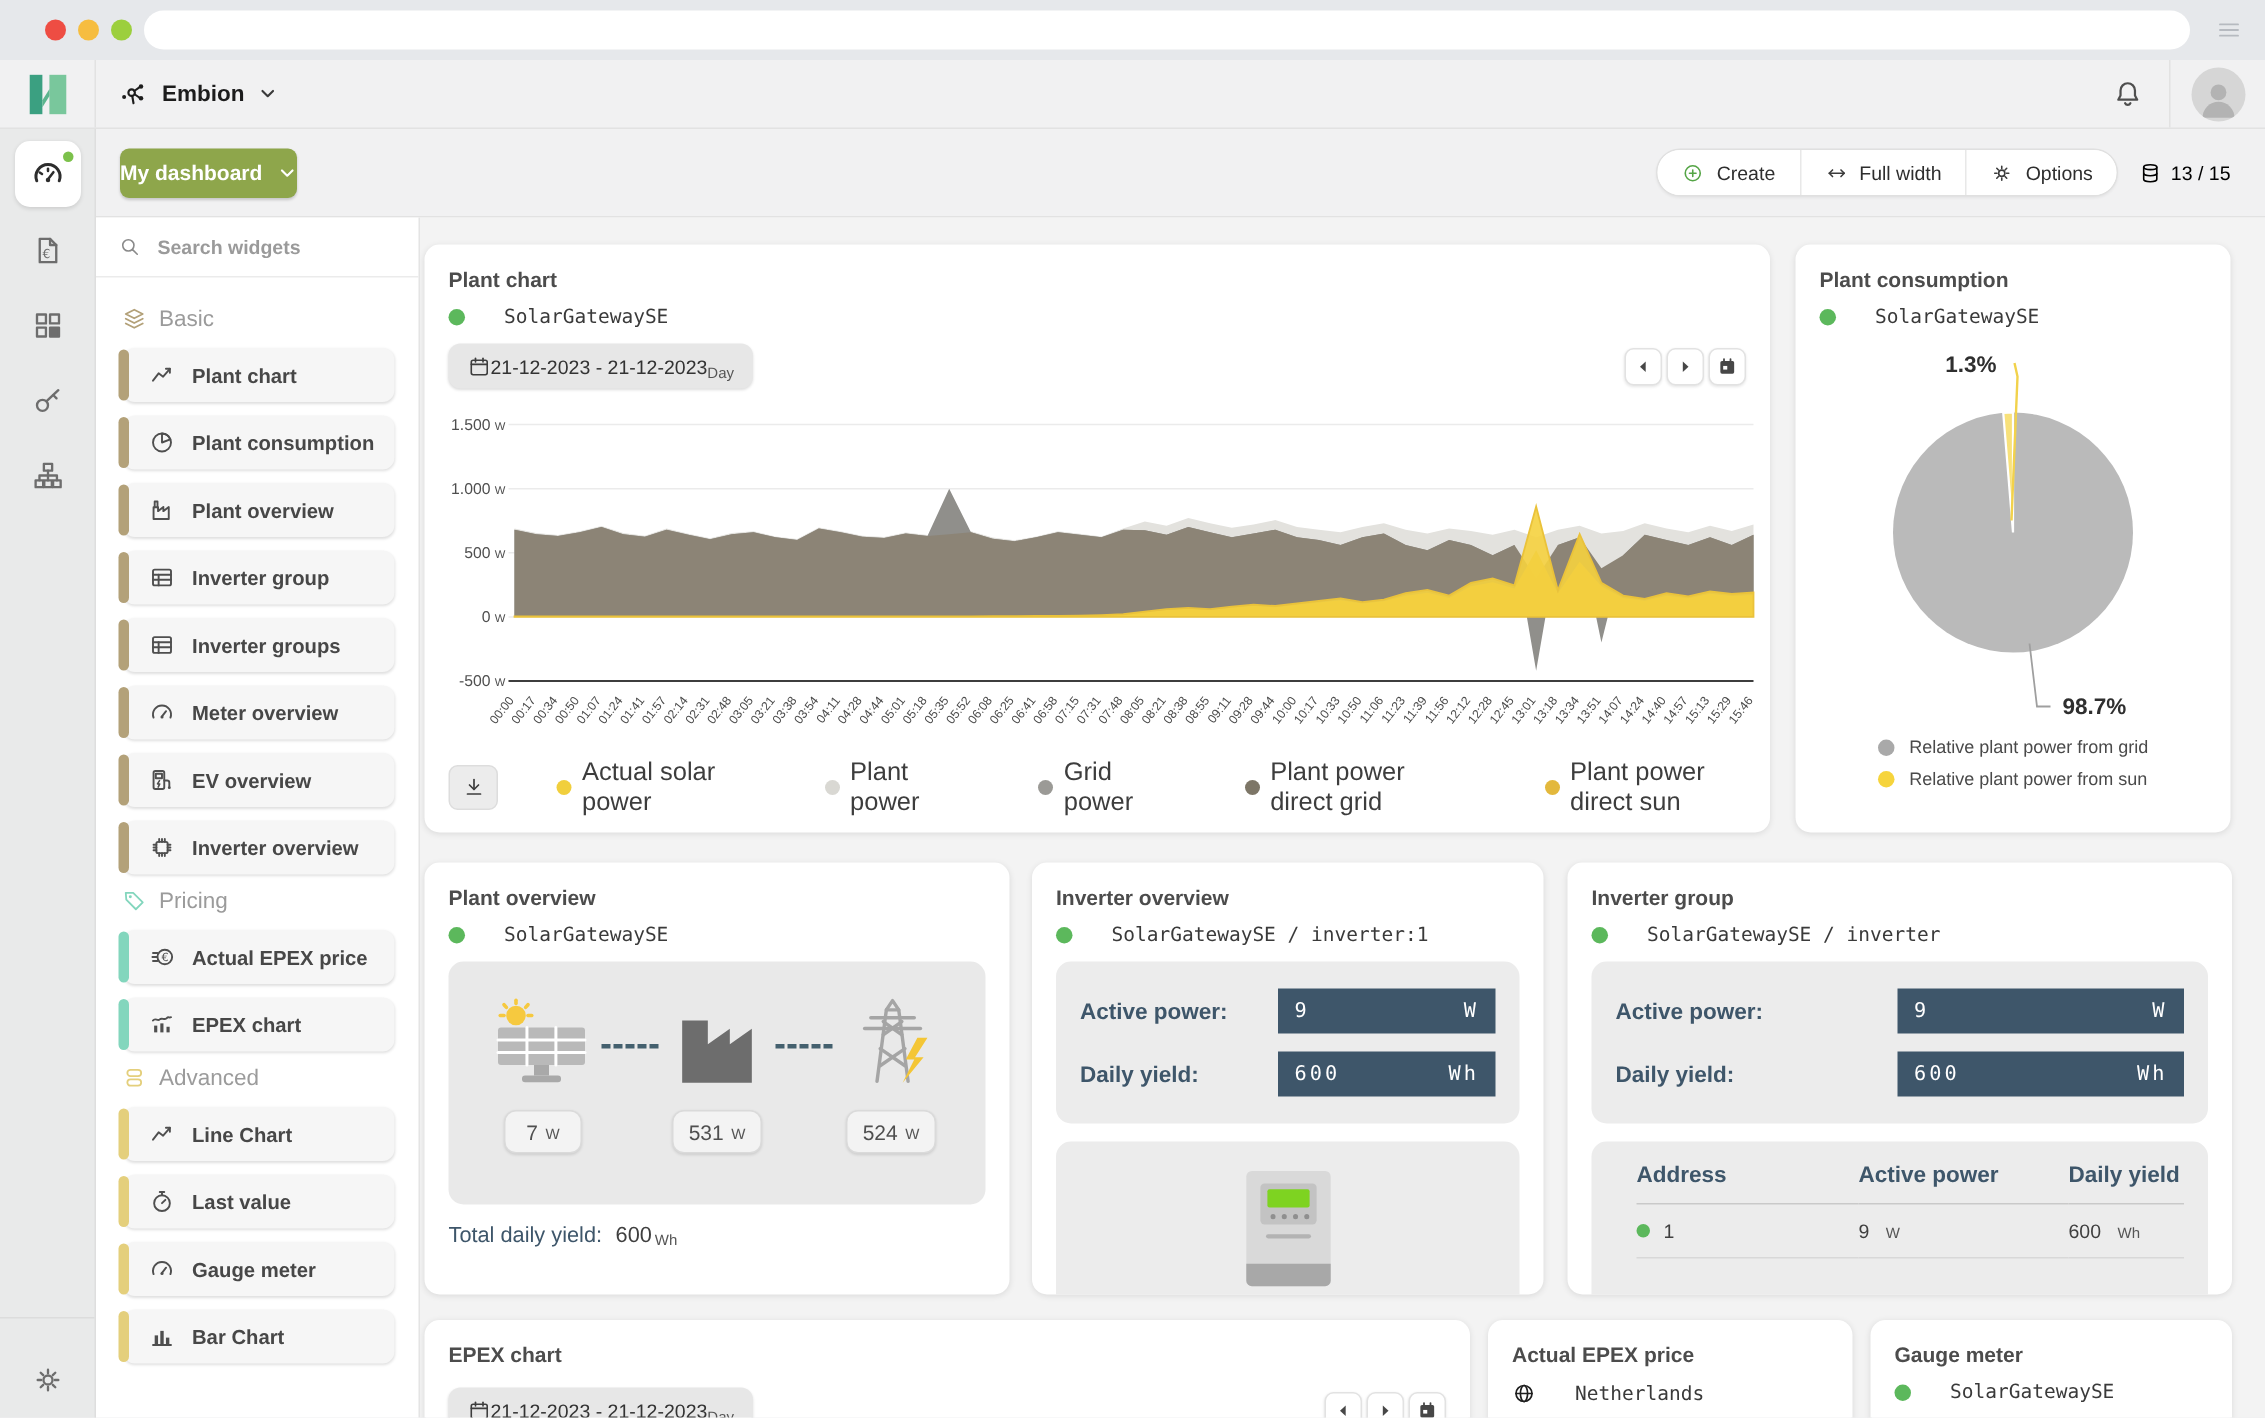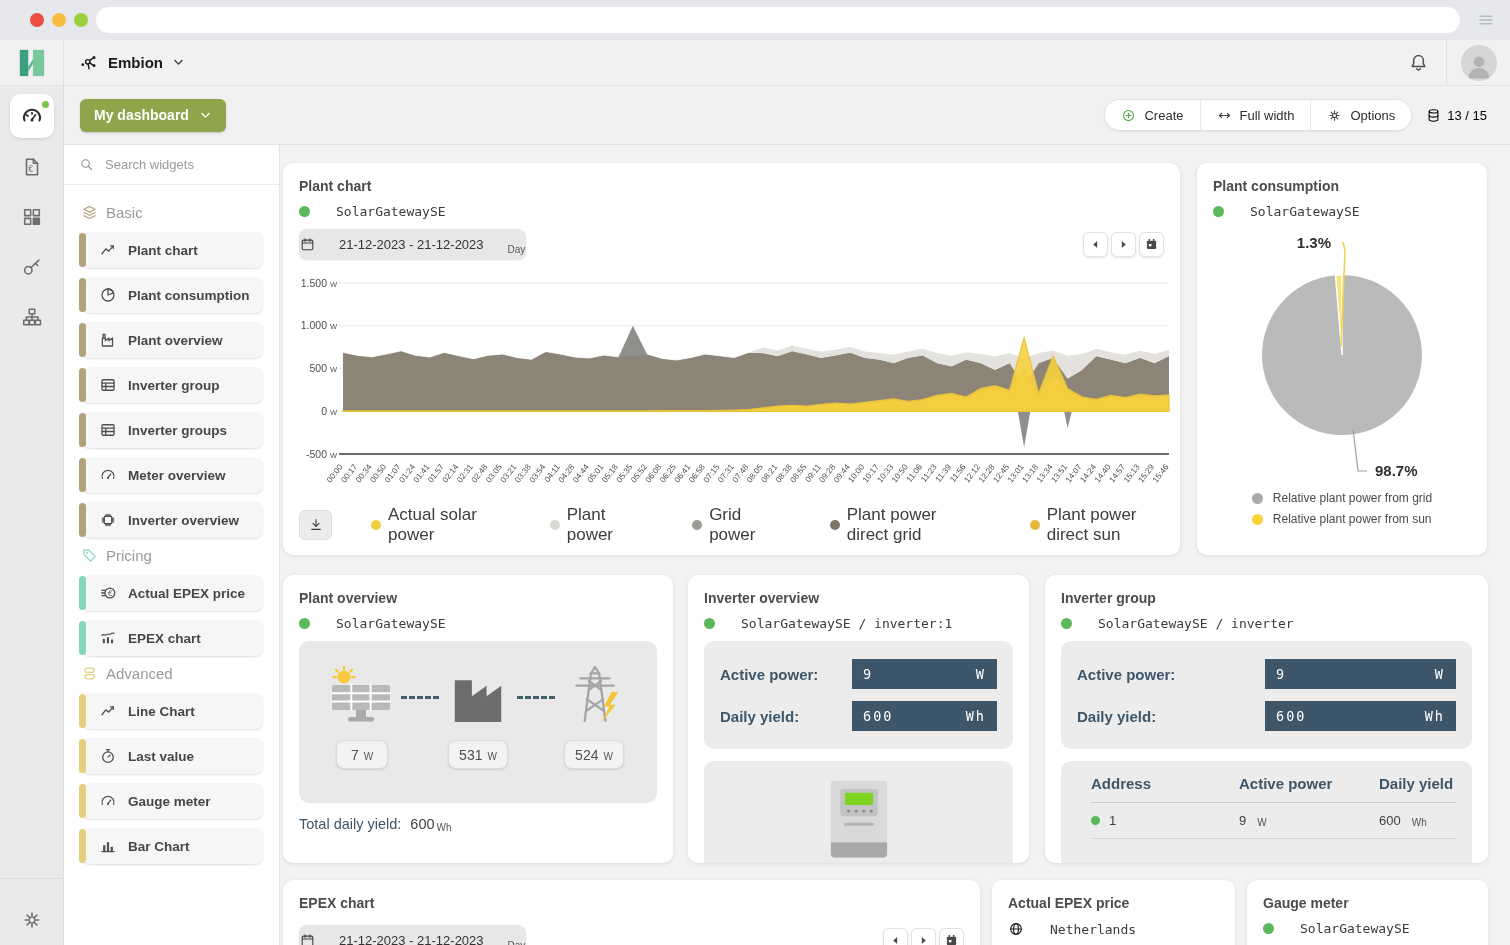--- a/index.html
+++ b/index.html
@@ -38,36 +38,36 @@
   .rail-active{width:44px;height:44px;margin:8px auto 4px;background:#fff;border-radius:10px;display:flex;align-items:center;justify-content:center;position:relative;color:#2d2d2d;box-shadow:0 1px 3px rgba(0,0,0,.12);}
   .rail-active .ic{width:24px;height:24px;}
   .rail-dot{position:absolute;top:7px;right:5px;width:7px;height:7px;border-radius:50%;background:#7cc14b;}
   .rail-divider{position:absolute;left:0;right:0;bottom:66px;border-top:1px solid #dcdcdc;}
   .rail-gear{position:absolute;bottom:14px;left:0;width:64px;display:flex;justify-content:center;color:#6d6d6d;}
   .rail-gear .ic{width:22px;height:22px;}
 
   .main{flex:1;display:flex;flex-direction:column;min-width:0;}
   
   .toolbar{height:59px;background:#f1f1f2;border-bottom:1px solid #e2e2e2;display:flex;align-items:center;padding:0 23px 0 16px;flex:none;}
-  .db-btn{height:33px;background:#8ea64b;color:#fff;border-radius:6px;font-weight:700;font-size:14px;display:flex;align-items:center;gap:10px;padding:0 14px;box-shadow:0 1px 2px rgba(0,0,0,.18);}
+  .db-btn{height:33px;background:#8ea64b;color:#fff;border-radius:6px;font-weight:700;font-size:14px;display:flex;align-items:center;gap:10px;padding:0 0;box-shadow:0 1px 2px rgba(0,0,0,.18);}
   .db-btn .ic{width:13px;height:13px;color:#fff;}
   .btn-group{margin-left:auto;display:flex;background:#fff;border:1px solid #e0e0e0;border-radius:17px;height:32px;align-items:stretch;box-shadow:0 1px 2px rgba(0,0,0,.06);overflow:hidden;}
   .tb-btn{display:flex;align-items:center;gap:8px;padding:0 16px;font-size:13px;color:#2e2e2e;border-left:1px solid #e8e8e8;background:#fff;}
   .tb-btn:first-child{border-left:none;}
   .tb-btn .ic{width:15px;height:15px;color:#3c3c3c;}
   .tb-btn .ic.green{color:#55a546;}
   .count{display:flex;align-items:center;gap:6px;color:#000000;font-size:13px;margin-left:14px;}
   .count .ic{width:15px;height:15px;}
 
   .content{flex:1;display:flex;min-height:0;}
   
   .sidebar{width:216px;background:#fff;border-right:1px solid #e4e4e4;flex:none;display:flex;flex-direction:column;}
   .search-row{height:40px;border-bottom:1px solid #ebebeb;display:flex;align-items:center;gap:9px;padding:0 15px;flex:none;}
   .search-row .ic{width:15px;height:15px;color:#8a8a8a;flex:none;}
-  .search-row input{border:none;outline:none;background:transparent;font-size:13px;color:#4c1d95;width:100%;font-family:inherit;}
+  .search-row input{border:none;outline:none;background:transparent;font-size:13px;color:#4c1d95;width:100%;font-family:inherit;font-weight:bold;}
   .search-row input::placeholder{color:#9a9a9a;}
   .sections{padding:10px 16px 0 16px;overflow:hidden;}
   .sb-head{display:flex;align-items:center;gap:8px;color:#9b9b9b;font-size:15px;margin:9px 0 11px 1px;}
   .sb-head .ic{width:17px;height:17px;}
   .sb-item{position:relative;height:36px;background:#f6f6f6;border-radius:8px;margin:0 0 9px 2px;display:flex;align-items:center;gap:11px;padding-left:17px;box-shadow:0 1px 2px rgba(0,0,0,.13);}
   .sb-accent{position:absolute;left:-3px;top:1px;bottom:1px;width:7px;border-radius:7px;}
   .sb-ic{width:18px;height:18px;color:#4f4f4f;flex:none;}
   .sb-label{font-size:13.5px;font-weight:700;color:#474747;}
 
   
@@ -82,21 +82,21 @@
   #card-plant-chart{left:3px;top:18px;width:897px;height:392px;}
   #card-plant-consumption{left:917px;top:18px;width:290px;height:392px;}
   #card-plant-overview{left:3px;top:430px;width:390px;height:288px;}
   #card-inverter-overview{left:408px;top:430px;width:341px;height:288px;}
   #card-inverter-group{left:765px;top:430px;width:443px;height:288px;}
   #card-epex-chart{left:3px;top:735px;width:697px;height:300px;}
   #card-epex-price{left:712px;top:735px;width:243px;height:300px;}
   #card-gauge-meter{left:967px;top:735px;width:241px;height:300px;}
 
   .controls-row{display:flex;align-items:center;margin-bottom:2px;}
-  .date-chip{display:inline-flex;align-items:center;gap:24px;background:#e7e7e7;border-radius:8px;height:30px;padding:0 1px;box-shadow:0 1px 2px rgba(0,0,0,.14);}
+  .date-chip{display:inline-flex;align-items:center;gap:0;background:#e7e7e7;border-radius:8px;height:30px;padding:0 13px;box-shadow:0 1px 2px rgba(0,0,0,.14);}
   .date-chip .ic{width:15px;height:15px;color:#3d3d3d;}
   .date-text{font-size:13px;color:#333;}
   .date-gran{font-size:10px;color:#555;align-self:flex-end;margin-bottom:4px;}
   .nav-group{margin-left:auto;display:flex;gap:3px;}
   .nav-btn{width:25px;height:25px;background:#fff;border:1px solid #e2e2e2;border-radius:6px;display:flex;align-items:center;justify-content:center;color:#474747;box-shadow:0 1px 2px rgba(0,0,0,.10);}
   .nav-btn .ic{width:13px;height:13px;}
 
   #plant-chart-svg{display:block;margin:2px 0 0 -6px;overflow:visible;}
   .pc-footer{position:absolute;left:16px;right:16px;bottom:10px;display:flex;align-items:center;}
   .dl-btn{width:33px;height:30px;background:#ececec;border:1px solid #ddd;border-radius:6px;display:flex;align-items:center;justify-content:center;color:#3d3d3d;}
@@ -402,20 +402,33 @@
                 <div class="sb-item">
                   <span class="sb-accent" style="background:#b3a179"></span>
       <span class="ic sb-ic">
                     <svg viewBox="0 0 24 24" fill="none" stroke="currentColor" stroke-width="1.7" stroke-linecap="round" stroke-linejoin="round">
                       <path d="M4.5 16.5 a8 8 0 1 1 15 0"></path>
                       <line x1="12" y1="15.5" x2="15.6" y2="10.8"></line>
                       <circle cx="12" cy="16" r="1.4" fill="currentColor" stroke="none"></circle>
                     </svg>
                   </span>
       <span class="sb-label">Meter overview</span>
+                </div>
+                <div class="sb-item">
+                  <span class="sb-accent" style="background:#b3a179"></span>
+      <span class="ic sb-ic">
+                    <svg viewBox="0 0 24 24" fill="none" stroke="currentColor" stroke-width="1.7" stroke-linecap="round" stroke-linejoin="round">
+                      <rect x="4.5" y="4" width="9.5" height="16" rx="1.5"></rect>
+                      <rect x="6.5" y="6.5" width="5.5" height="4"></rect>
+                      <path d="M14 12.5 h2.5 a2 2 0 0 1 2 2 v3"></path>
+                      <circle cx="18.5" cy="18.8" r="1.3" fill="currentColor" stroke="none"></circle>
+                      <path d="M9.8 12.5 l-1.8 3 h2 l-1.4 2.8" stroke-width="1.4"></path>
+                    </svg>
+                  </span>
+      <span class="sb-label">EV overview</span>
                 </div>
                 <div class="sb-item">
                   <span class="sb-accent" style="background:#b3a179"></span>
       <span class="ic sb-ic">
                     <svg viewBox="0 0 24 24" fill="none" stroke="currentColor" stroke-width="1.7" stroke-linecap="round" stroke-linejoin="round">
                       <rect x="7" y="7" width="10" height="10" rx="1.5"></rect>
                       <path d="M9.5 7 V4.5 M12 7 V4.5 M14.5 7 V4.5 M9.5 19.5 V17 M12 19.5 V17 M14.5 19.5 V17 M7 9.5 H4.5 M7 12 H4.5 M7 14.5 H4.5 M19.5 9.5 H17 M19.5 12 H17 M19.5 14.5 H17"></path>
                     </svg>
                   </span>
       <span class="sb-label">Inverter overview</span>

